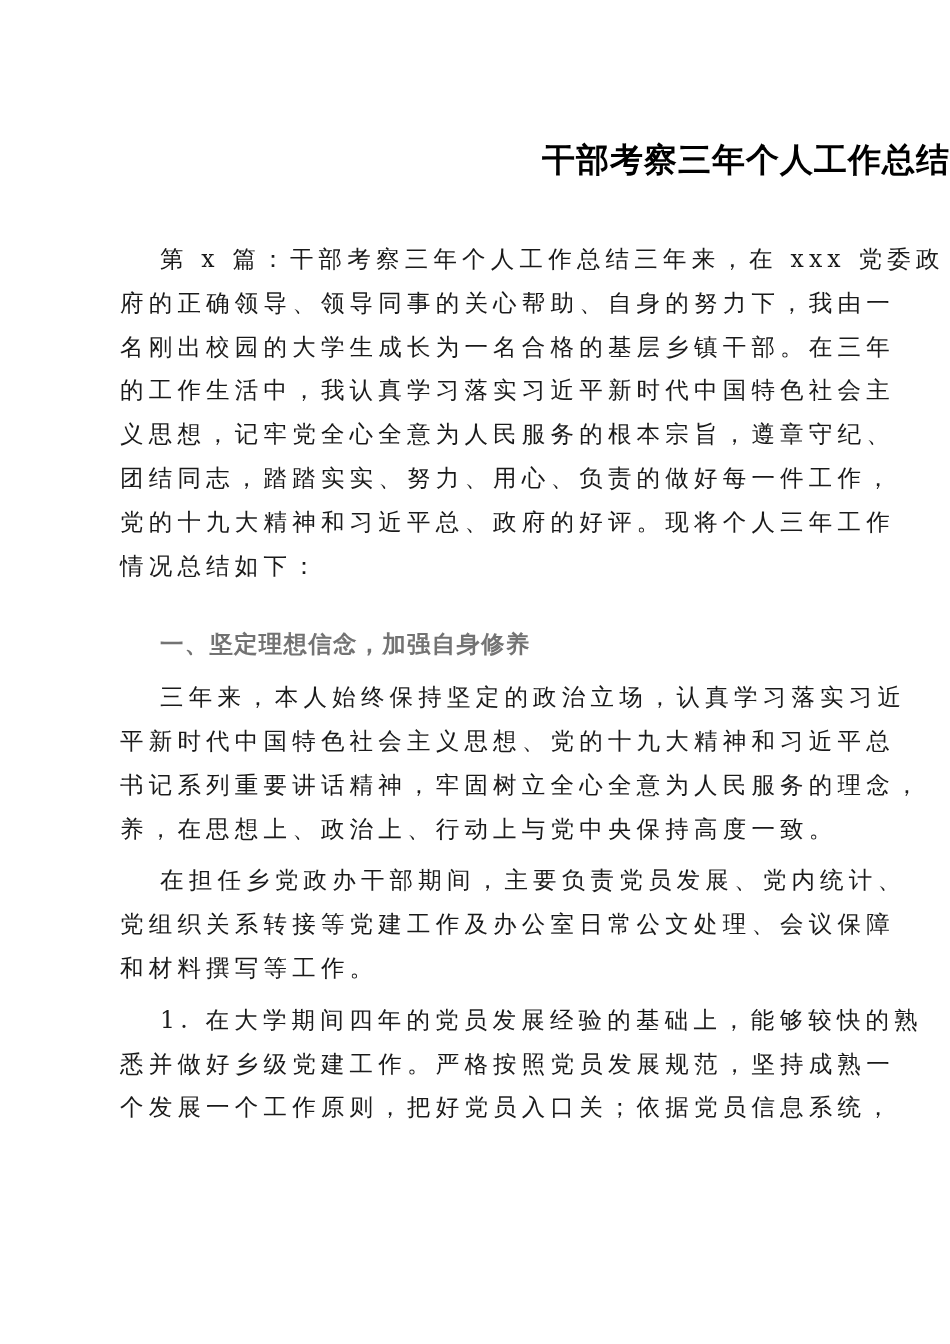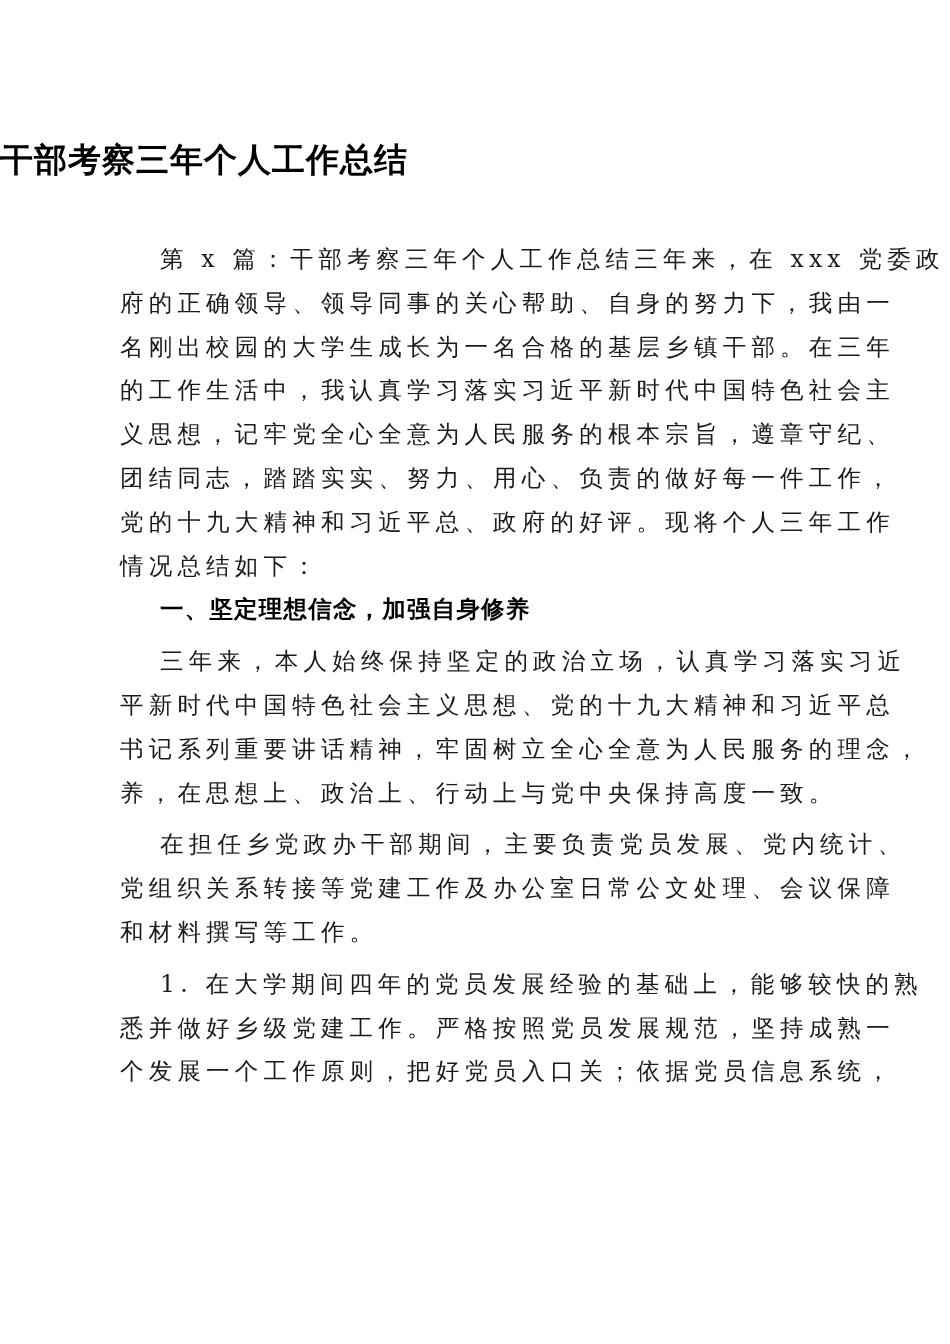--- a/index.html
+++ b/index.html
@@ -20,21 +20,21 @@
       top: 0;
       width: 950px;
       height: 1344px;
       background: #ffffff;
     }
     .title {
       position: absolute;
       left: 0;
       top: 136px;
       width: 950px;
-      text-align: left;
+      text-align: right;
       font-family: "DejaVu Serif", "Liberation Serif", serif;
       font-weight: bold;
       font-size: 33px;
       line-height: 48px;
       letter-spacing: 1px;
       color: #000000;
     }
     .body-text {
       position: absolute;
       left: 120px;
@@ -48,25 +48,26 @@
       height: 43.8px;
       white-space: nowrap;
       letter-spacing: 5.2px;
       color: #1a1a1a;
     }
     .line.indent {
       padding-left: 40px;
       margin-top: 8px;
     }
     .line.heading {
-      font-family: Liberation Sans, sans-serif;
+      font-family: Liberation Mono, monospace;
       font-weight: bold;
       letter-spacing: 1.2px;
       padding-left: 40px;
-      color: #000000;
+      color: #737373;
+      margin-top: 36px;
     }
   </style>
 </head>
 <body>
 
 <div class="page">
   <div class="title">干部考察三年个人工作总结</div>
 
   <div class="body-text">
 

